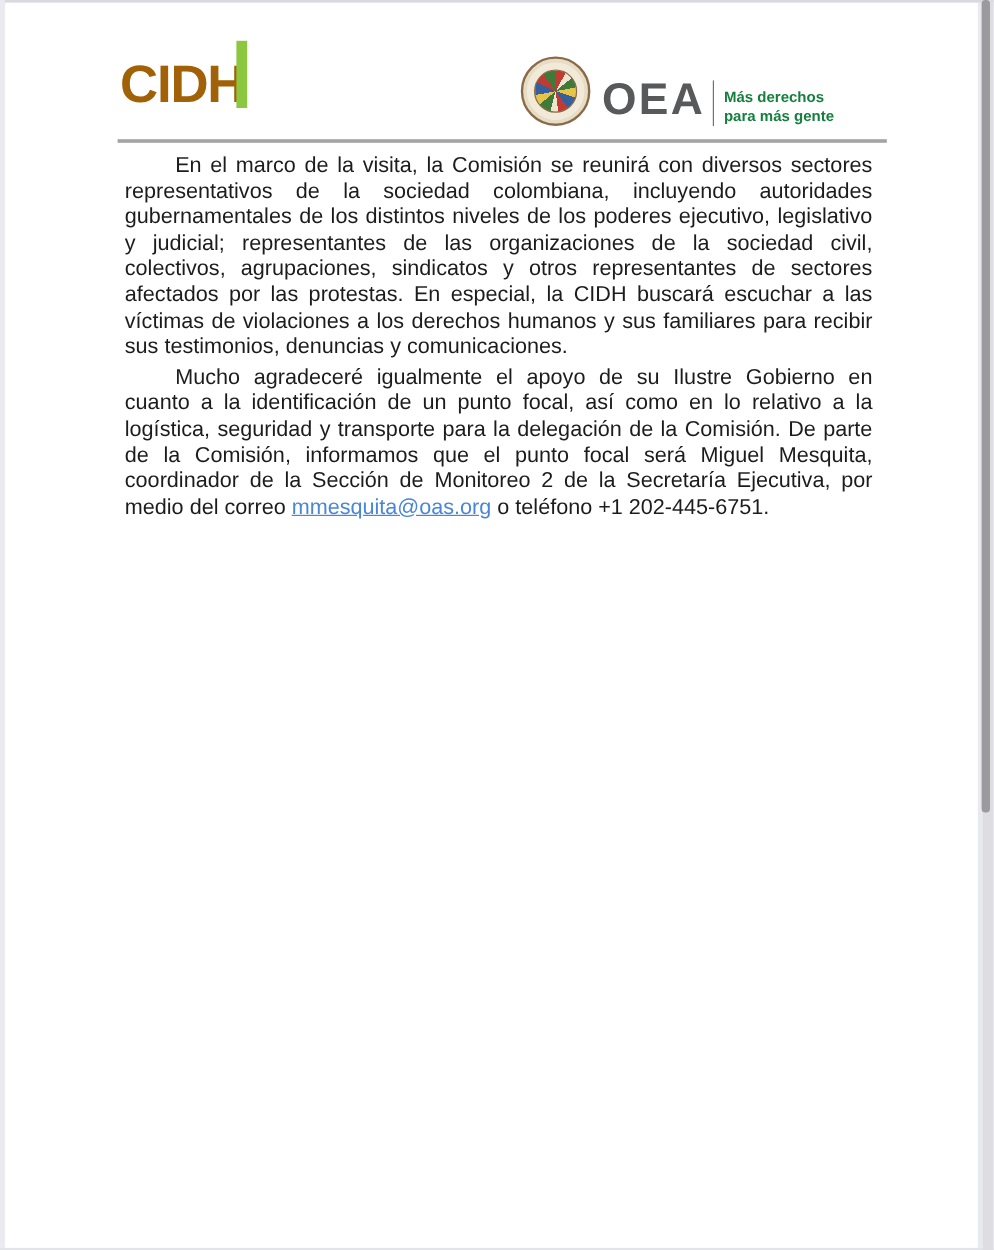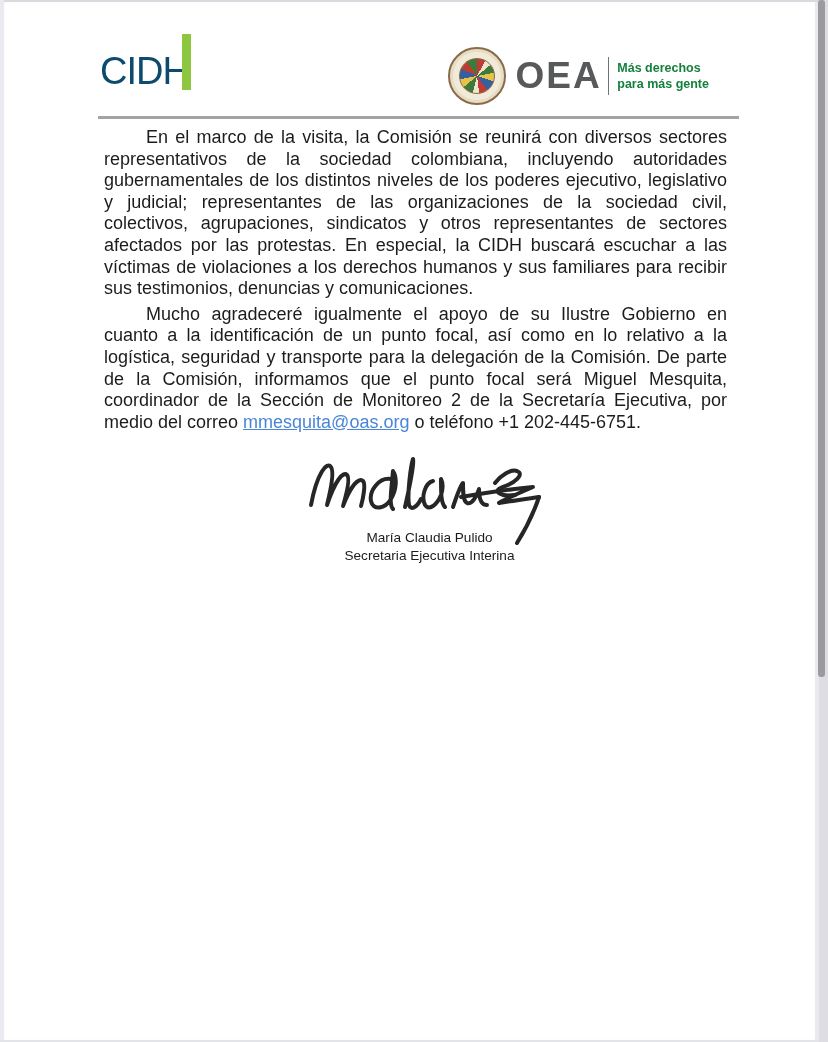--- a/index.html
+++ b/index.html
@@ -37,42 +37,42 @@
   
   .header {
     margin-top: 43px;
     display: flex;
     justify-content: space-between;
     align-items: flex-start;
   }
   .cidh-logo { display: flex; align-items: flex-start; }
   .cidh-acronym {
     position: relative;
-    font-size: 38px;
-    font-weight: normal;
+    font-size: 44px;
+    font-weight: bold;
     letter-spacing: -1px;
     line-height: 52px;
-    color: #0c4a6e;
+    color: #a16207;
     padding-right: 2px;
   }
   .cidh-greenbar {
     position: absolute;
     right: 0px; bottom: 7px;
     width: 9px; height: 56px;
     background: #8dc63f;
   }
   .cidh-tagline {
     margin-left: 12px;
     margin-top: 7px;
     font-size: 11.5px;
     line-height: 14.5px;
     color: #6d6e71;
     letter-spacing: 0.4px;
   }
-  .oea-logo { display: flex; align-items: center; margin-right: 22px; margin-top: 2px; }
+  .oea-logo { display: flex; align-items: flex-end; margin-right: 36px; margin-top: 2px; }
   .oea-seal {
     width: 54px; height: 54px;
     border-radius: 50%;
     background: #f2ead9;
     border: 2px solid #8a6a48;
     box-shadow: inset 0 0 0 3px #e7dcc4;
     display: flex; align-items: center; justify-content: center;
   }
   .oea-seal-inner {
     width: 34px; height: 34px;
@@ -173,36 +173,20 @@
         </div>
       </div>
 
       <hr class="header-rule">
 
       <div class="letter">
         <p class="p1">En el marco de la visita, la Comisión se reunirá con diversos sectores representativos de la sociedad colombiana, incluyendo autoridades gubernamentales de los distintos niveles de los poderes ejecutivo, legislativo y judicial; representantes de las organizaciones de la sociedad civil, colectivos, agrupaciones, sindicatos y otros representantes de sectores afectados por las protestas. En especial, la CIDH buscará escuchar a las víctimas de violaciones a los derechos humanos y sus familiares para recibir sus testimonios, denuncias y comunicaciones.</p>
         <p class="p2"><span>Mucho agradeceré igualmente el apoyo de su Ilustre Gobierno en cuanto a la identificación de un punto focal, así como en lo relativo a la logística, seguridad y transporte para la delegación de la Comisión. De parte de la Comisión, informamos que el punto focal será Miguel Mesquita, coordinador de la Sección de Monitoreo 2 de la Secretaría Ejecutiva, por medio del correo </span><a href="#" class="email-link" style="color:#4a86d8">mmesquita@oas.org</a><span> o teléfono +1 202-445-6751.</span></p>
       </div>
 
-      <div class="signature-block">
-        <svg class="signature-svg" width="250" height="92" viewBox="0 0 250 92">
-          <g fill="none" stroke="#262626" stroke-width="4" stroke-linecap="round" stroke-linejoin="round">
-            <path d="M6,52 C12,20 22,8 26,14 C30,20 24,44 22,52 C30,28 38,18 42,22 C46,26 40,46 38,53 C46,32 54,24 58,28 C61,31 58,46 56,53"></path>
-            <path d="M86,26 C74,24 64,38 66,48 C68,58 80,56 86,46 C92,36 92,24 88,18 C86,40 84,52 88,56"></path>
-            <path d="M100,54 C104,36 110,10 108,6 C106,12 102,40 104,52 C106,58 112,54 116,46"></path>
-            <path d="M128,28 C120,30 116,44 120,52 C124,58 132,52 136,42 C138,36 138,30 136,26 C136,40 136,50 140,54"></path>
-            <path d="M148,54 C152,42 156,32 158,30 C158,40 158,48 162,50 C166,52 172,44 174,36 C174,46 176,52 182,52"></path>
-            <path d="M190,30 C196,22 206,16 212,18 C220,21 210,30 198,34 C186,38 196,44 210,42"></path>
-            <path d="M156,44 C180,40 206,36 228,34 C214,40 200,46 194,50 C206,48 222,46 234,44"></path>
-            <path d="M234,44 C230,56 222,74 212,90"></path>
-          </g>
-        </svg>
-        <div class="sig-name">María Claudia Pulido</div>
-        <div class="sig-title">Secretaria Ejecutiva Interina</div>
-      </div>
 
     </div>
   </div>
 
   <div class="edge-top"></div>
   <div class="edge-left"></div>
   <div class="edge-bottom"></div>
   <div class="scrollbar-track">
     <div class="scrollbar-thumb"></div>
   </div>

